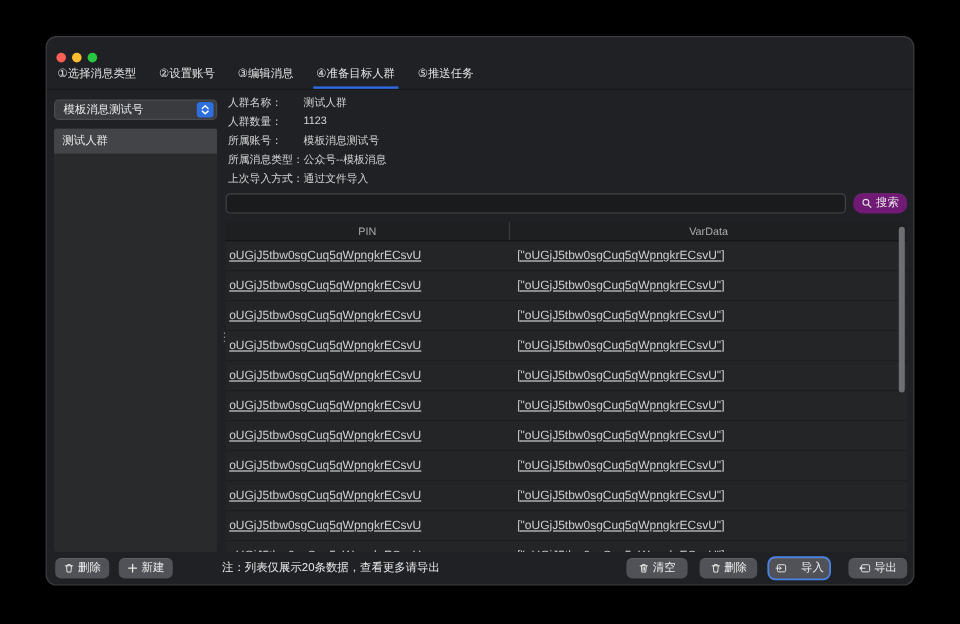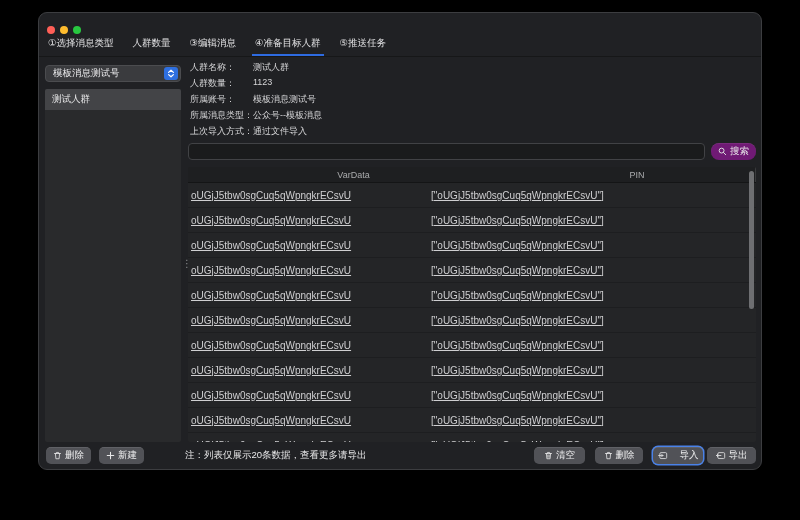--- a/index.html
+++ b/index.html
@@ -2,21 +2,21 @@
 <html><head>
 <meta charset="utf-8">
 <style>
   html,body{margin:0;padding:0;}
   body{
     width:800px;height:520px;background:#000;
     font-family:"Liberation Sans","DejaVu Sans",sans-serif;
     -webkit-font-smoothing:antialiased;overflow:hidden;position:relative;
   }
   .window{
-    position:absolute;left:38px;top:12px;width:724px;height:458px;
+    position:absolute;left:38px;top:30px;width:724px;height:458px;
     background:#202124;border:1px solid #3c3d40;border-radius:9px;
     box-sizing:border-box;overflow:hidden;display:flex;flex-direction:column;
     box-shadow:0 14px 40px rgba(0,0,0,.75);
   }
   
   .titlebar{position:relative;height:43px;flex:none;border-bottom:1px solid #161718;box-sizing:content-box;}
   .traffic-lights{position:absolute;left:8px;top:13px;display:flex;gap:5px;}
   .tl{width:8px;height:8px;border-radius:50%;}
   .tabbar{position:absolute;left:6px;bottom:0;display:flex;gap:13px;}
   .tab{font-size:9.5px;color:#e4e4e6;padding:0 3px 4px 3px;border-bottom:2px solid transparent;white-space:nowrap;cursor:default;}
@@ -70,37 +70,37 @@
     background:#515257;border:none;border-radius:5px;color:#eeeeef;font-size:9.5px;padding:0 3px;
     box-shadow:inset 0 .5px 0 rgba(255,255,255,.18);white-space:nowrap;font-family:inherit;
   }
   .btn svg,.search-btn svg{flex:none;display:block;}
   .btn-del-left{margin-left:2px;min-width:45px;box-sizing:border-box;}
   .btn-new{margin-left:8px;min-width:45px;box-sizing:border-box;text-align:right;}
   .note{margin-left:41px;font-size:9.5px;color:#eaeaeb;white-space:nowrap;}
   .spacer{flex:1;}
   .btn-clear{min-width:51px;margin-right:10px;box-sizing:border-box;}
   .btn-del-right{min-width:48px;margin-right:10px;box-sizing:border-box;}
-  .btn-import{min-width:50px;margin-right:4px;box-sizing:border-box;box-shadow:0 0 0 1.5px #4a82e8, inset 0 .5px 0 rgba(255,255,255,.18);gap:12px;}
+  .btn-import{min-width:50px;margin-right:16px;box-sizing:border-box;box-shadow:0 0 0 1.5px #4a82e8, inset 0 .5px 0 rgba(255,255,255,.18);gap:12px;}
   .btn-export{min-width:49px;box-sizing:border-box;}
 </style>
 </head>
 <body>
 
 <div class="window">
 
   <div class="titlebar">
     <div class="traffic-lights">
       <span class="tl" style="background:#ff5f57"></span>
       <span class="tl" style="background:#febc2e"></span>
       <span class="tl" style="background:#28c840"></span>
     </div>
     <div class="tabbar">
         <div class="tab">①选择消息类型</div>
-        <div class="tab">人群数量</div>
+        <div class="tab">②设置账号</div>
         <div class="tab">③编辑消息</div>
         <div class="tab active">④准备目标人群</div>
         <div class="tab">⑤推送任务</div>
       </div>
   </div>
 
   <div class="content">
 
     <aside class="sidebar">
       <div class="account-select">
@@ -152,22 +152,22 @@
                 <circle cx="4" cy="4" r="2.7" fill="none" stroke="#dcdcde" stroke-width="1.1"></circle>
                 <path d="M6.1 6.1 L8.6 8.6" stroke="#dcdcde" stroke-width="1.1" stroke-linecap="round"></path>
               </svg>
           </span>
           <span>搜索</span>
         </button>
       </div>
 
       <div class="table">
         <div class="thead">
+          <div class="th th-pin">PIN</div>
           <div class="th th-var">VarData</div>
-          <div class="th th-pin">PIN</div>
         </div>
         <div class="tbody">
             <div class="tr">
               <div class="td td-pin">oUGjJ5tbw0sgCuq5qWpngkrECsvU</div>
               <div class="td td-var">["oUGjJ5tbw0sgCuq5qWpngkrECsvU"]</div>
             </div>
             <div class="tr">
               <div class="td td-pin">oUGjJ5tbw0sgCuq5qWpngkrECsvU</div>
               <div class="td td-var">["oUGjJ5tbw0sgCuq5qWpngkrECsvU"]</div>
             </div>

